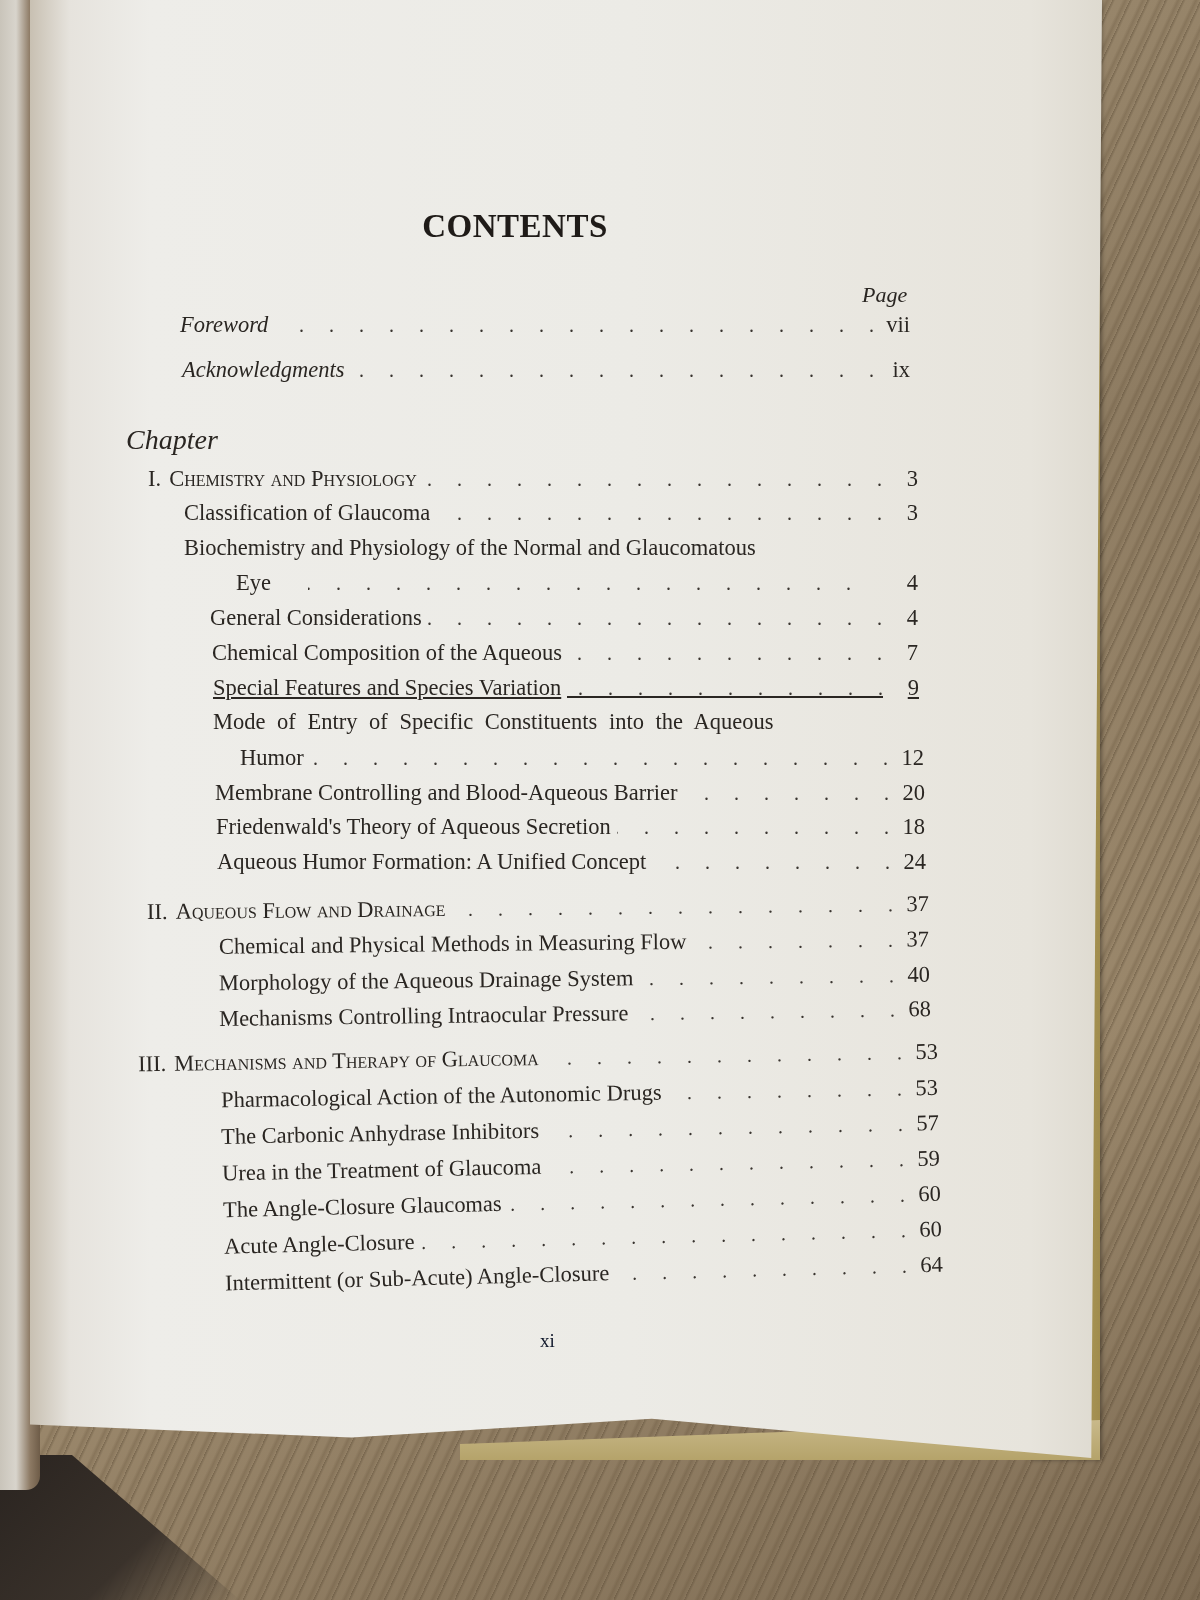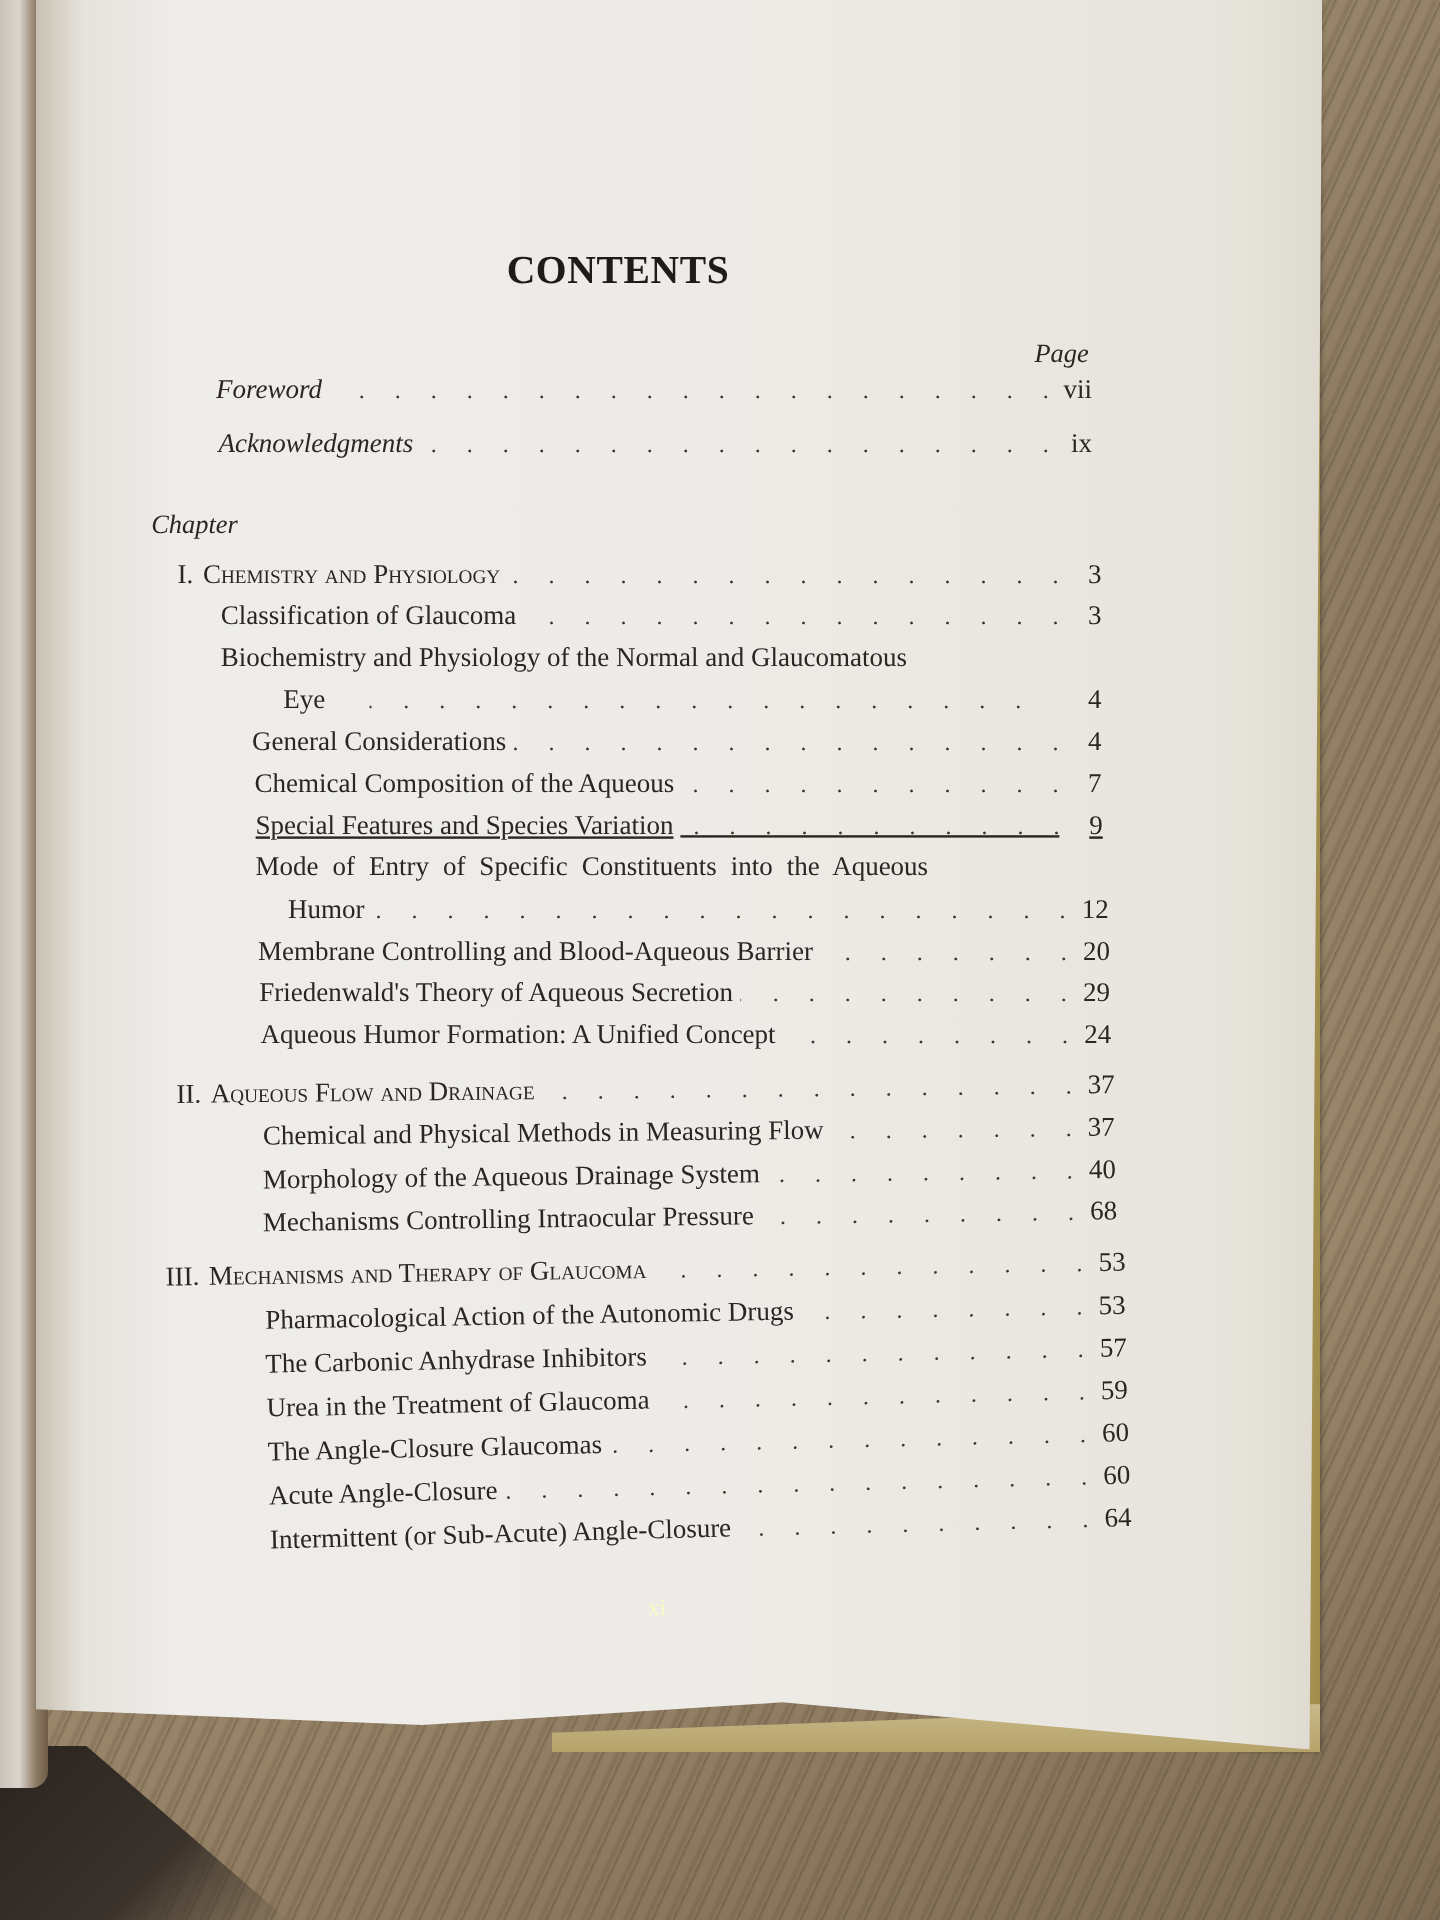--- a/index.html
+++ b/index.html
@@ -58,21 +58,21 @@
     direction: rtl; display: block; text-align: right;
   }
   .row .pg { flex: 0 0 auto; min-width: 30px; text-align: right; }
   .italic { font-style: italic; }
   .sc { font-variant: small-caps; }
   .num { display: inline-block; margin-right: 8px; }
   .plain {
     position: absolute; color: #2a2622; font-size: 22.5px; white-space: nowrap;
   }
   .page-num {
-    position: absolute; left: 540px; top: 1330px; font-size: 19px; color: #fef9c3;
+    position: absolute; left: 540px; top: 1330px; font-size: 19px; color: #0f172a;
   }
 </style>
 </head>
 <body>
 
 <div class="wood"></div>
 <div class="dark-corner"></div>
 <div class="cover"></div>
 <div class="cover-bottom"></div>
 <div class="left-page"></div>
@@ -87,21 +87,21 @@
   <span class="lbl italic">Foreword</span>
   <span class="dots"></span>
   <span class="pg">vii</span>
 </div>
 <div class="row" style="left:182px; top:357px; width:728px;">
   <span class="lbl italic">Acknowledgments</span>
   <span class="dots"></span>
   <span class="pg">ix</span>
 </div>
 
-<div class="plain italic" style="left:126px; top:424px; font-size:22px;">Chapter</div>
+<div class="plain italic" style="left:126px; top:424px; font-size:28px;">Chapter</div>
 
 <div class="row" style="left:148px; top:466px; width:770px;">
   <span class="lbl"><span class="num">I.</span><span class="sc">Chemistry and Physiology</span></span>
   <span class="dots"></span>
   <span class="pg">3</span>
 </div>
 <div class="row" style="left:184px; top:500px; width:734px;">
   <span class="lbl">Classification of Glaucoma</span>
   <span class="dots"></span>
   <span class="pg">3</span>
@@ -134,21 +134,21 @@
   <span class="pg">12</span>
 </div>
 <div class="row" style="left:215px; top:780px; width:710px;">
   <span class="lbl">Membrane Controlling and Blood-Aqueous Barrier</span>
   <span class="dots"></span>
   <span class="pg">20</span>
 </div>
 <div class="row" style="left:216px; top:814px; width:709px;">
   <span class="lbl">Friedenwald's Theory of Aqueous Secretion</span>
   <span class="dots"></span>
-  <span class="pg">29</span>
+  <span class="pg">18</span>
 </div>
 <div class="row" style="left:217px; top:849px; width:709px;">
   <span class="lbl">Aqueous Humor Formation: A Unified Concept</span>
   <span class="dots"></span>
   <span class="pg">24</span>
 </div>
 
 <div class="row" style="left:147px; top:895px; width:782px; transform:rotate(-0.6deg);">
   <span class="lbl"><span class="num">II.</span><span class="sc">Aqueous Flow and Drainage</span></span>
   <span class="dots"></span>

